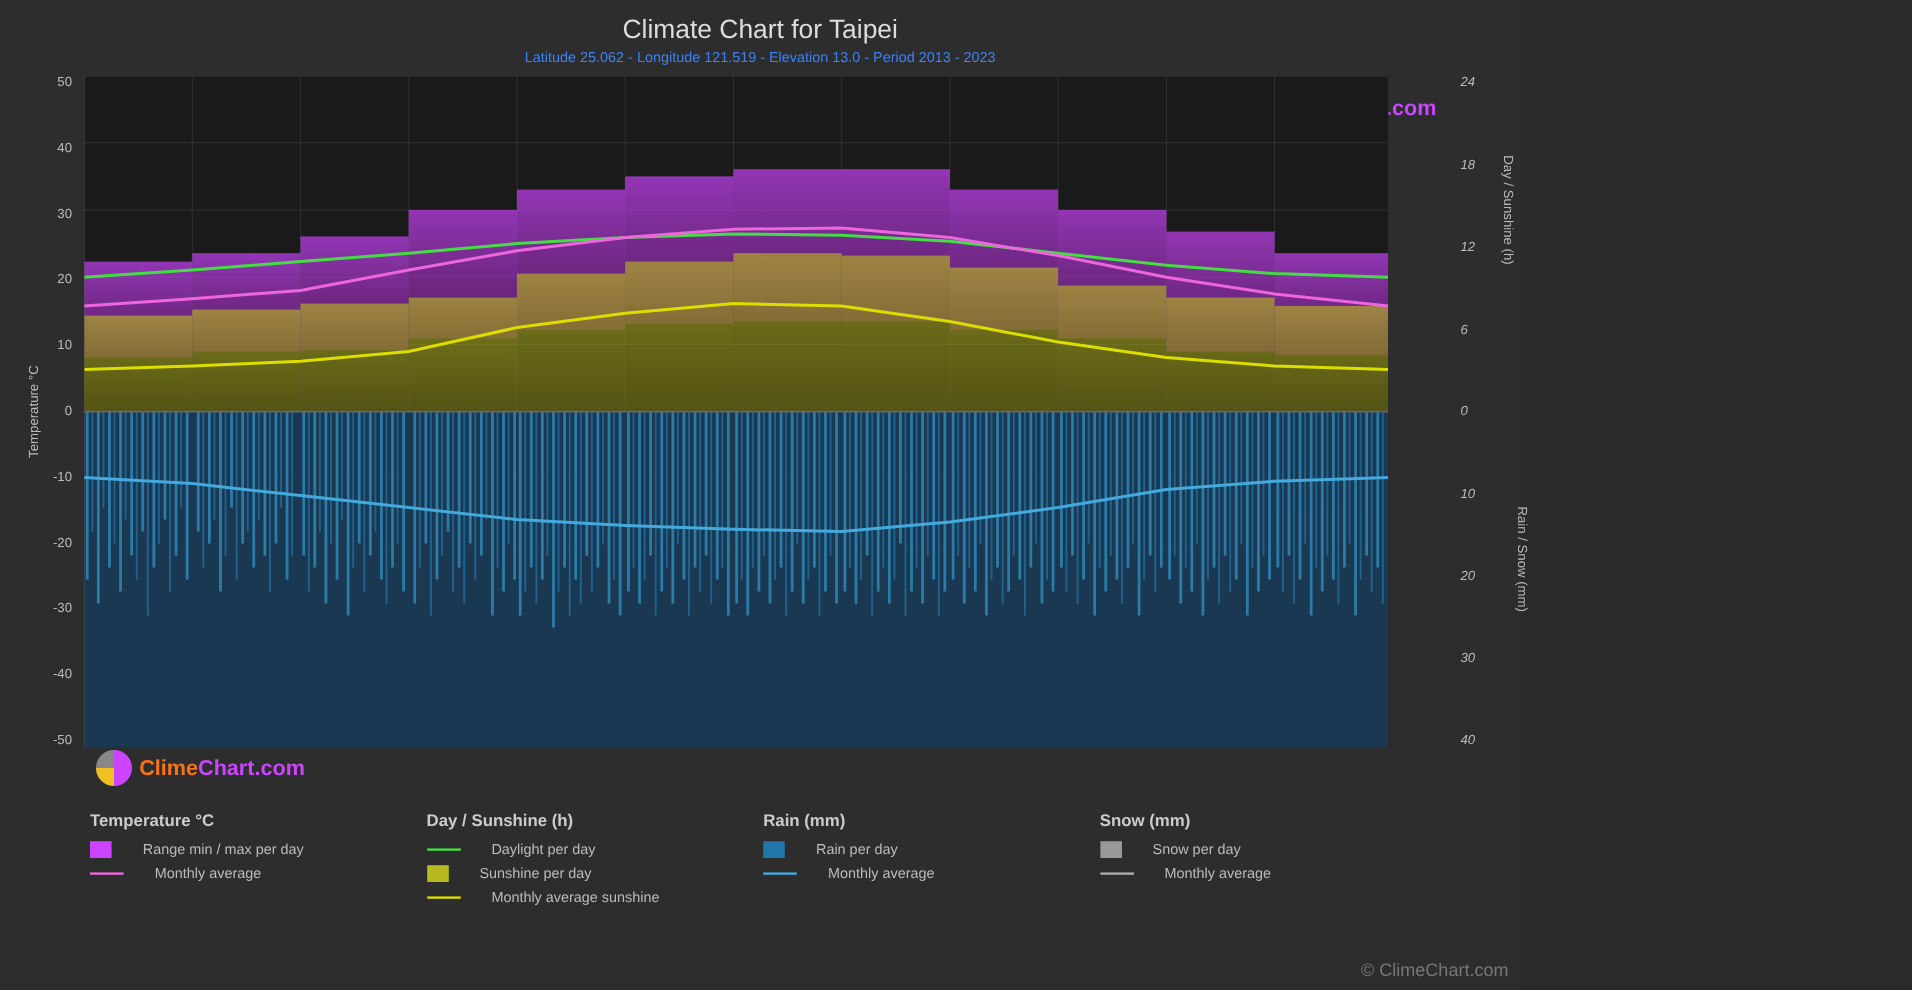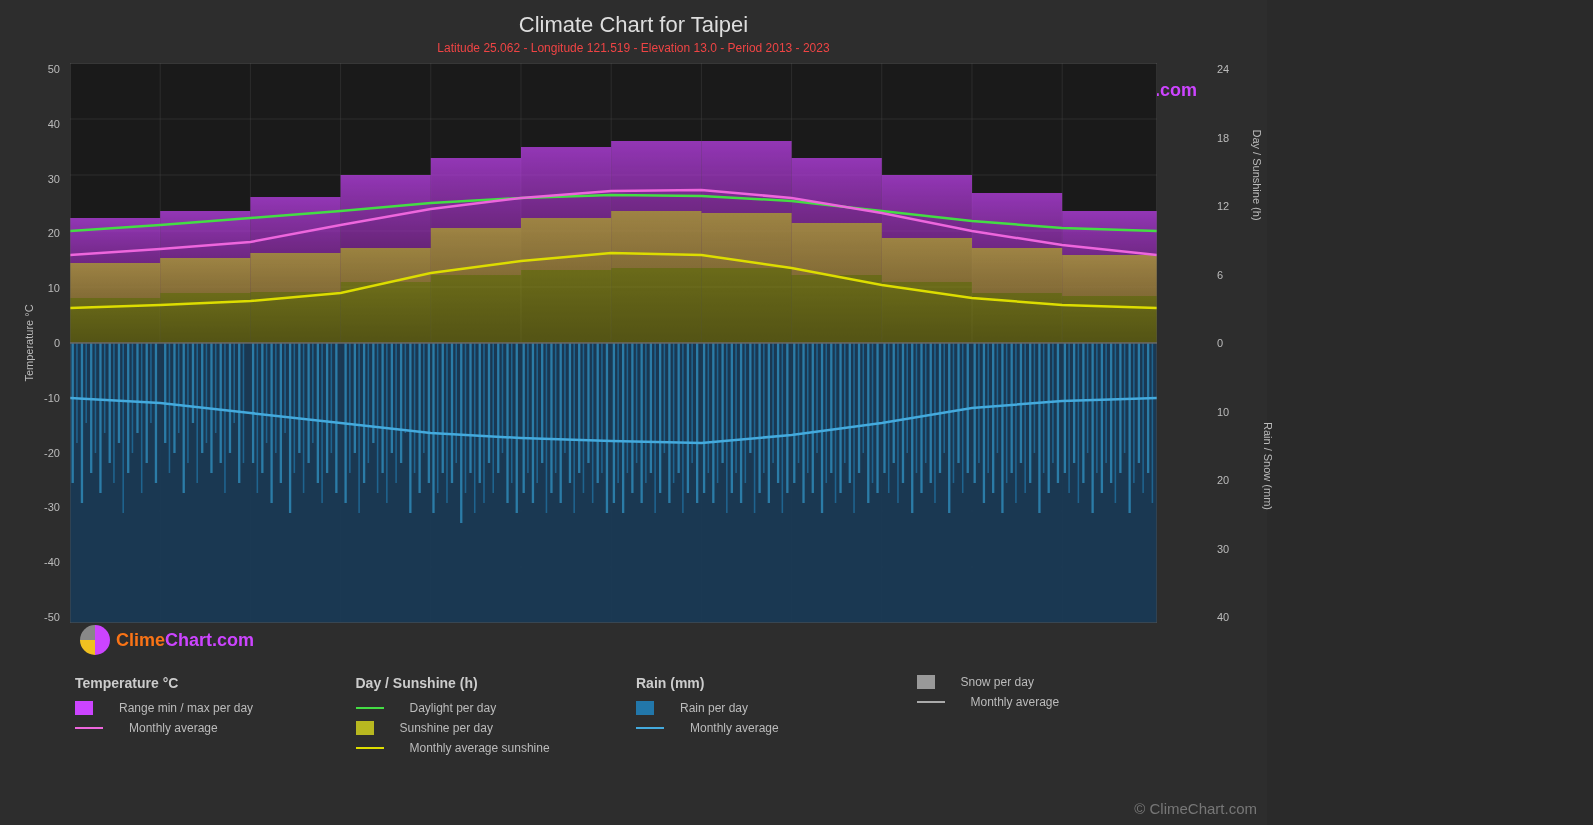--- a/index.html
+++ b/index.html
@@ -21,21 +21,21 @@
       text-align: center;
       padding-top: 12px;
     }
     .main-title {
       font-size: 22px;
       color: #ddd;
       font-weight: normal;
     }
     .subtitle {
       font-size: 12px;
-      color: #ef4444;
+      color: #3b82f6;
       margin-top: 3px;
     }
     .chart-wrapper {
       position: relative;
       margin: 8px 60px 0 70px;
       height: 560px;
     }
     .chart-area {
       position: absolute;
       left: 0; top: 0;
@@ -66,20 +66,21 @@
       position: absolute;
       right: -55px;
       top: 0;
       width: 50px;
       height: 100%;
       display: flex;
       flex-direction: column;
       justify-content: space-between;
       align-items: flex-start;
       padding: 0 5px;
+      font-style: italic;
     }
     .y-label-left {
       position: absolute;
       left: -80px;
       top: 50%;
       transform: translateY(-50%) rotate(-90deg);
       font-size: 11px;
       color: #bbb;
       white-space: nowrap;
     }
@@ -632,20 +633,21 @@
         <div class="legend-swatch" style="background:#2277aa;"></div>
         <span>Rain per day</span>
       </div>
       <div class="legend-item">
         <div class="legend-line" style="background:#44aadd;"></div>
         <span>Monthly average</span>
       </div>
     </div>
 
     <div class="legend-col">
+      <div class="legend-title">Snow (mm)</div>
       <div class="legend-item">
         <div class="legend-swatch" style="background:#999999;"></div>
         <span>Snow per day</span>
       </div>
       <div class="legend-item">
         <div class="legend-line" style="background:#aaaaaa;"></div>
         <span>Monthly average</span>
       </div>
     </div>
   </div>

